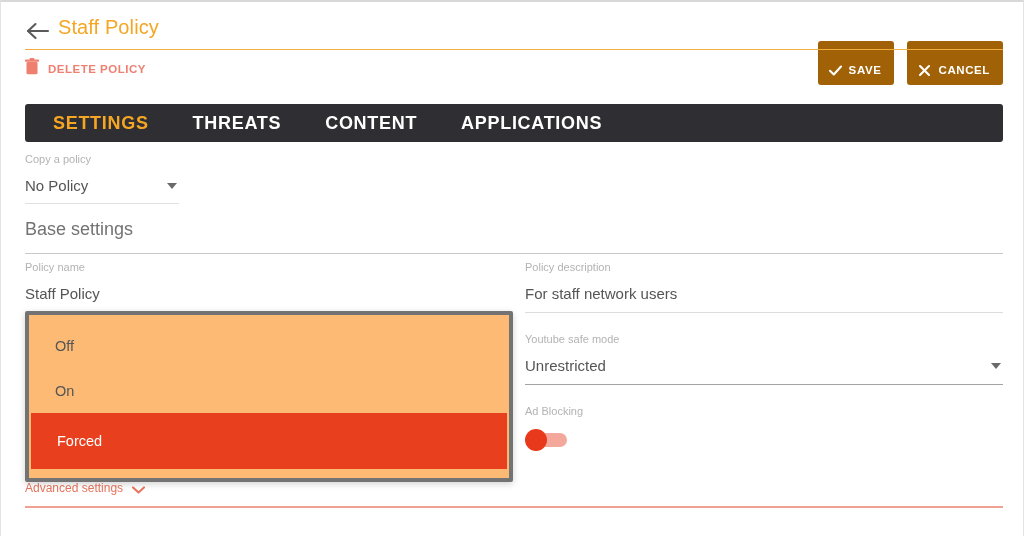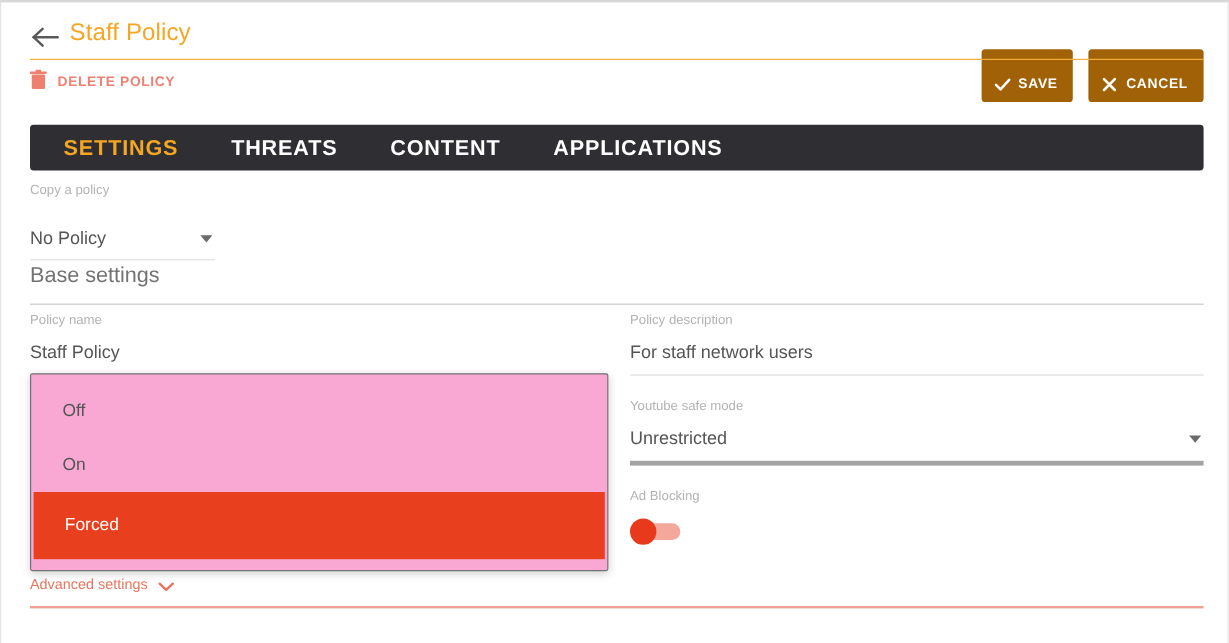--- a/index.html
+++ b/index.html
@@ -134,21 +134,21 @@
     left: 24px;
     top: 152px;
     width: 154px;
   }
   .field-label {
     font-size: 11px;
     color: #b3b3b3;
     line-height: 1;
   }
   .select-row {
-    margin-top: 26px;
+    margin-top: 13px;
     display: flex;
     align-items: center;
     justify-content: space-between;
     padding-bottom: 8px;
     border-bottom: 1px solid #e0e0e0;
     cursor: pointer;
   }
   .select-value {
     font-size: 15px;
     color: #555;
@@ -204,21 +204,21 @@
     line-height: 1.1;
     min-height: 17px;
   }
   .field-value.noline { border-bottom: none; }
   .field-select {
     margin-top: 13px;
     display: flex;
     align-items: center;
     justify-content: space-between;
     padding-bottom: 9px;
-    border-bottom: 4px solid #a3a3a3;
+    border-bottom: 1px solid #a3a3a3;
     cursor: pointer;
   }
 
   
   .toggle {
     margin-top: 14px;
     position: relative;
     width: 42px;
     height: 16px;
     cursor: pointer;
@@ -237,22 +237,22 @@
     border-radius: 50%;
     background: #e8391c;
   }
 
   
   .dropdown-panel {
     position: absolute;
     left: 24px;
     top: 309px;
     width: 480px;
-    background: #f9a8d4;
-    border: 1px solid #737373;
+    background: #fdba74;
+    border: 4px solid #737373;
     border-radius: 2px;
     box-shadow: 0 2px 7px rgba(0,0,0,0.18);
     padding: 8px 0 9px 0;
     z-index: 30;
   }
   .dropdown-item {
     height: 45px;
     display: flex;
     align-items: center;
     padding-left: 26px;

